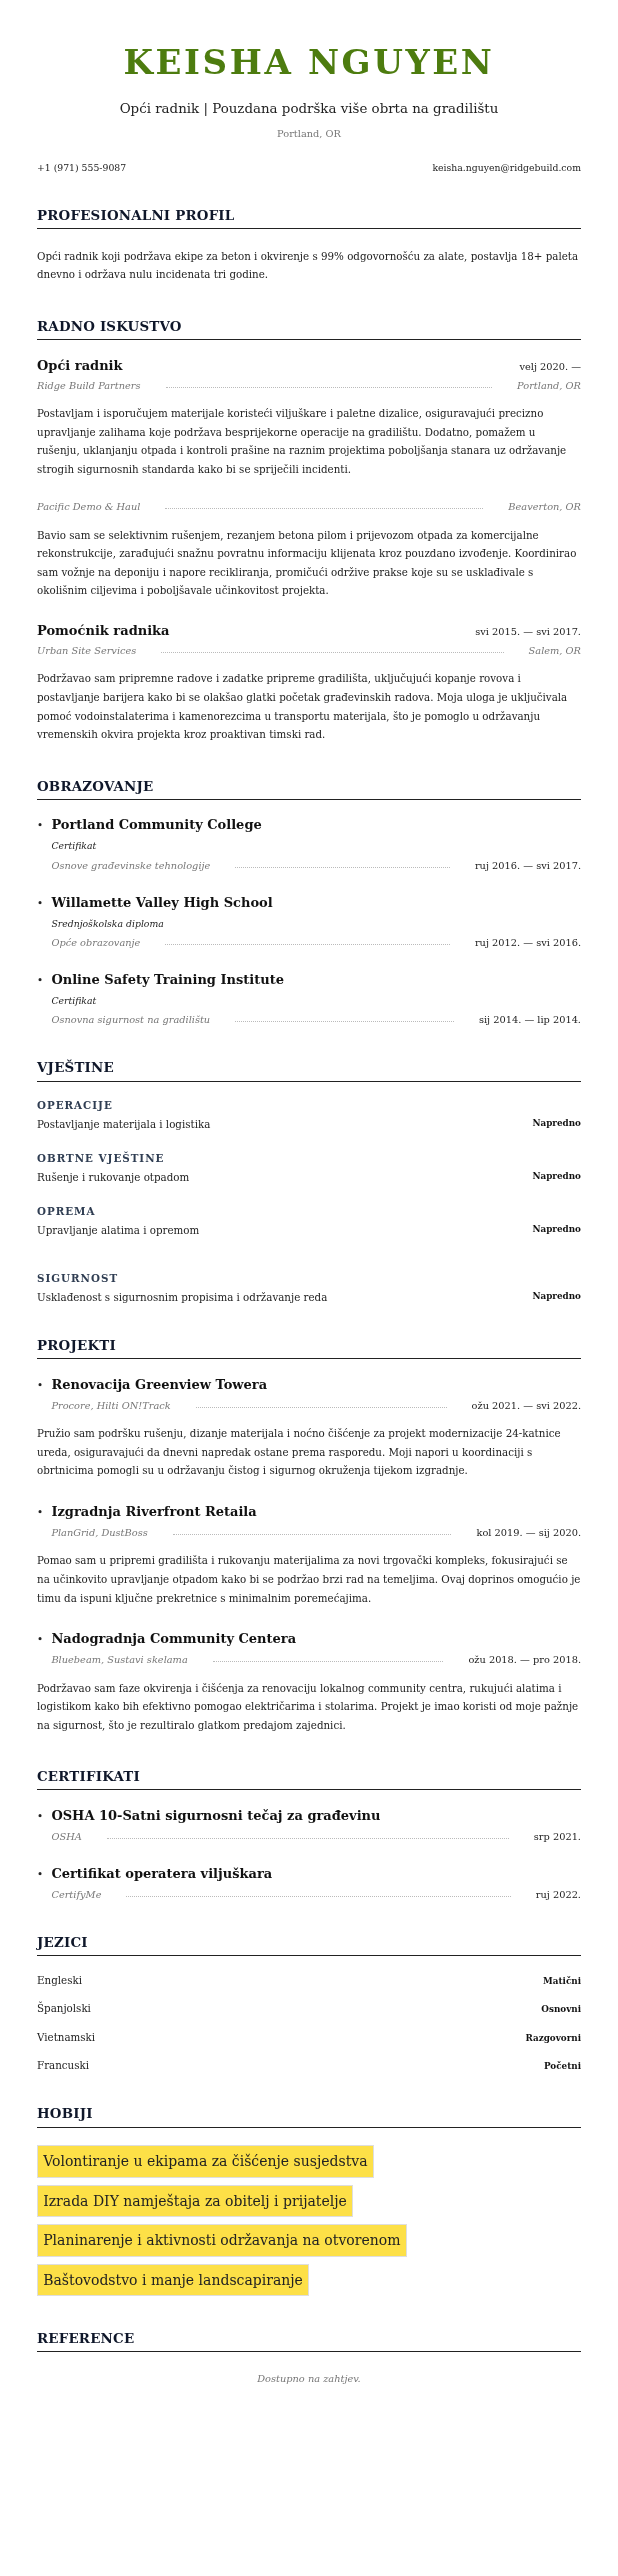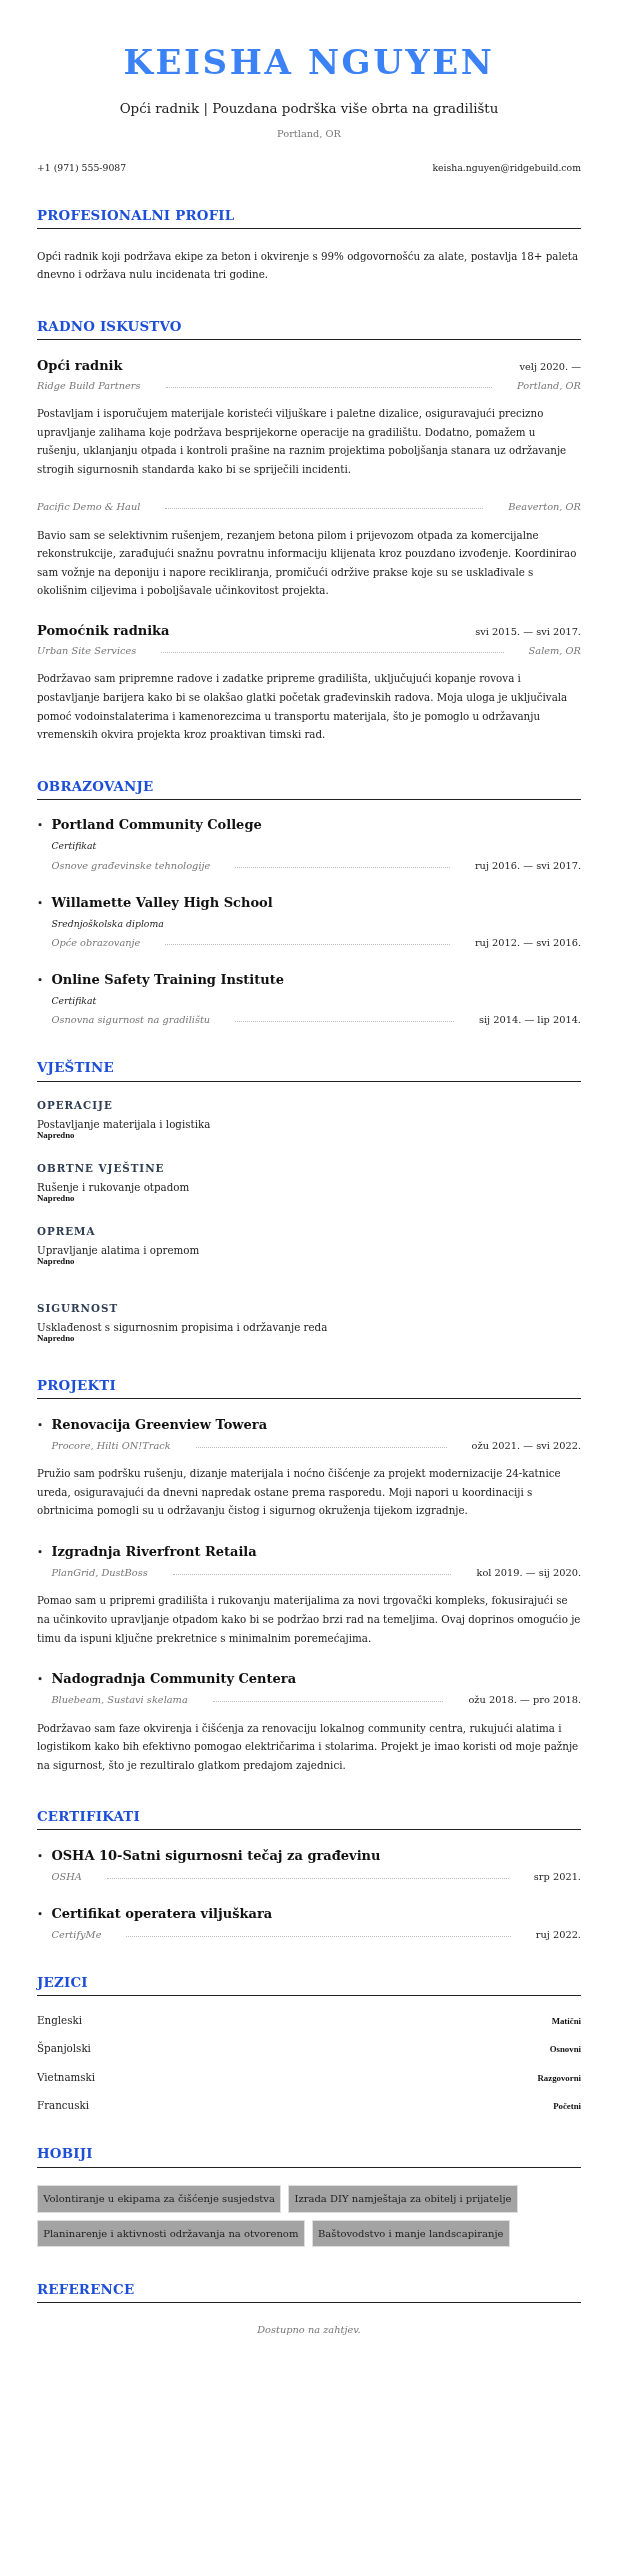--- a/index.html
+++ b/index.html
@@ -8,33 +8,33 @@
     width: 618px;
     font-family: "DejaVu Serif", serif;
     color: #222222;
   }
   .page { padding: 37px 37px 31px 37px; }
 
   
   .header { text-align: center; }
   .name {
     font-size: 34px; font-weight: bold; letter-spacing: 2.6px;
-    color: #3b82f6; line-height: 1.2; margin-top: 5.2px;
+    color: #4d7c0f; line-height: 1.2; margin-top: 5.2px;
   }
   .headline { font-size: 13.4px; color: #222; margin-top: 17.5px; line-height: 1.3; }
   .location { font-size: 9.8px; color: #777; margin-top: 10.3px; }
   .contacts {
     display: flex; justify-content: space-between;
     font-size: 9.3px; color: #222; margin-top: 23px;
   }
 
   
   .section { margin-top: 34px; }
   .section-title {
-    font-size: 13.4px; font-weight: bold; color: #1d4ed8;
+    font-size: 13.4px; font-weight: bold; color: #0f172a;
     padding-bottom: 5.2px; border-bottom: 1.5px solid #222;
     margin-bottom: 17.5px; letter-spacing: 0.2px;
   }
   .para { font-size: 10.3px; line-height: 1.8; color: #222; }
 
   
   .job { margin-bottom: 23px; }
   .job:last-child { margin-bottom: 0; }
   .row { display: flex; align-items: baseline; justify-content: space-between; }
   .job-title { font-size: 13px; font-weight: bold; color: #111; }
@@ -58,35 +58,35 @@
   .entry-meta { display: flex; align-items: baseline; margin-top: 8.2px; }
   .proj-desc { margin-top: 13.4px; }
 
   
   .skill-cat {
     font-size: 10.3px; font-weight: bold; color: #2f3d52;
     letter-spacing: 1px; margin-bottom: 7.2px;
   }
   .skill-group { margin-bottom: 21.6px; }
   .skill-group:last-child { margin-bottom: 0; margin-top: 36px; }
-  .skill-row { display: flex; justify-content: center; font-size: 10.3px; color: #222; flex-direction: column; }
-  .level { font-weight: bold; font-size: 8.8px; color: #111; font-family: Liberation Serif, serif; }
+  .skill-row { display: flex; justify-content: space-between; font-size: 10.3px; color: #222; }
+  .level { font-weight: bold; font-size: 8.8px; color: #111; }
 
   
   .lang-row {
     display: flex; justify-content: space-between; align-items: baseline;
     font-size: 10.3px; color: #222; margin-bottom: 16.5px; gap: 36px;
   }
   .lang-row:last-child { margin-bottom: 0; }
 
   
   .tags { display: flex; flex-wrap: wrap; gap: 7.2px 7.2px; }
   .tag {
-    background: #a3a3a3; border: 1px solid #dedede;
-    padding: 7.2px 5.2px; font-size: 10px; color: #222;
+    background: #fde047; border: 1px solid #dedede;
+    padding: 7.2px 5.2px; font-size: 14px; color: #222;
   }
 
   .ref { text-align: center; font-style: italic; color: #777; font-size: 9.8px; margin-top: 20.6px; }
 </style>
 </head>
 <body>
 
 <div class="page">
 
   <header class="header">

